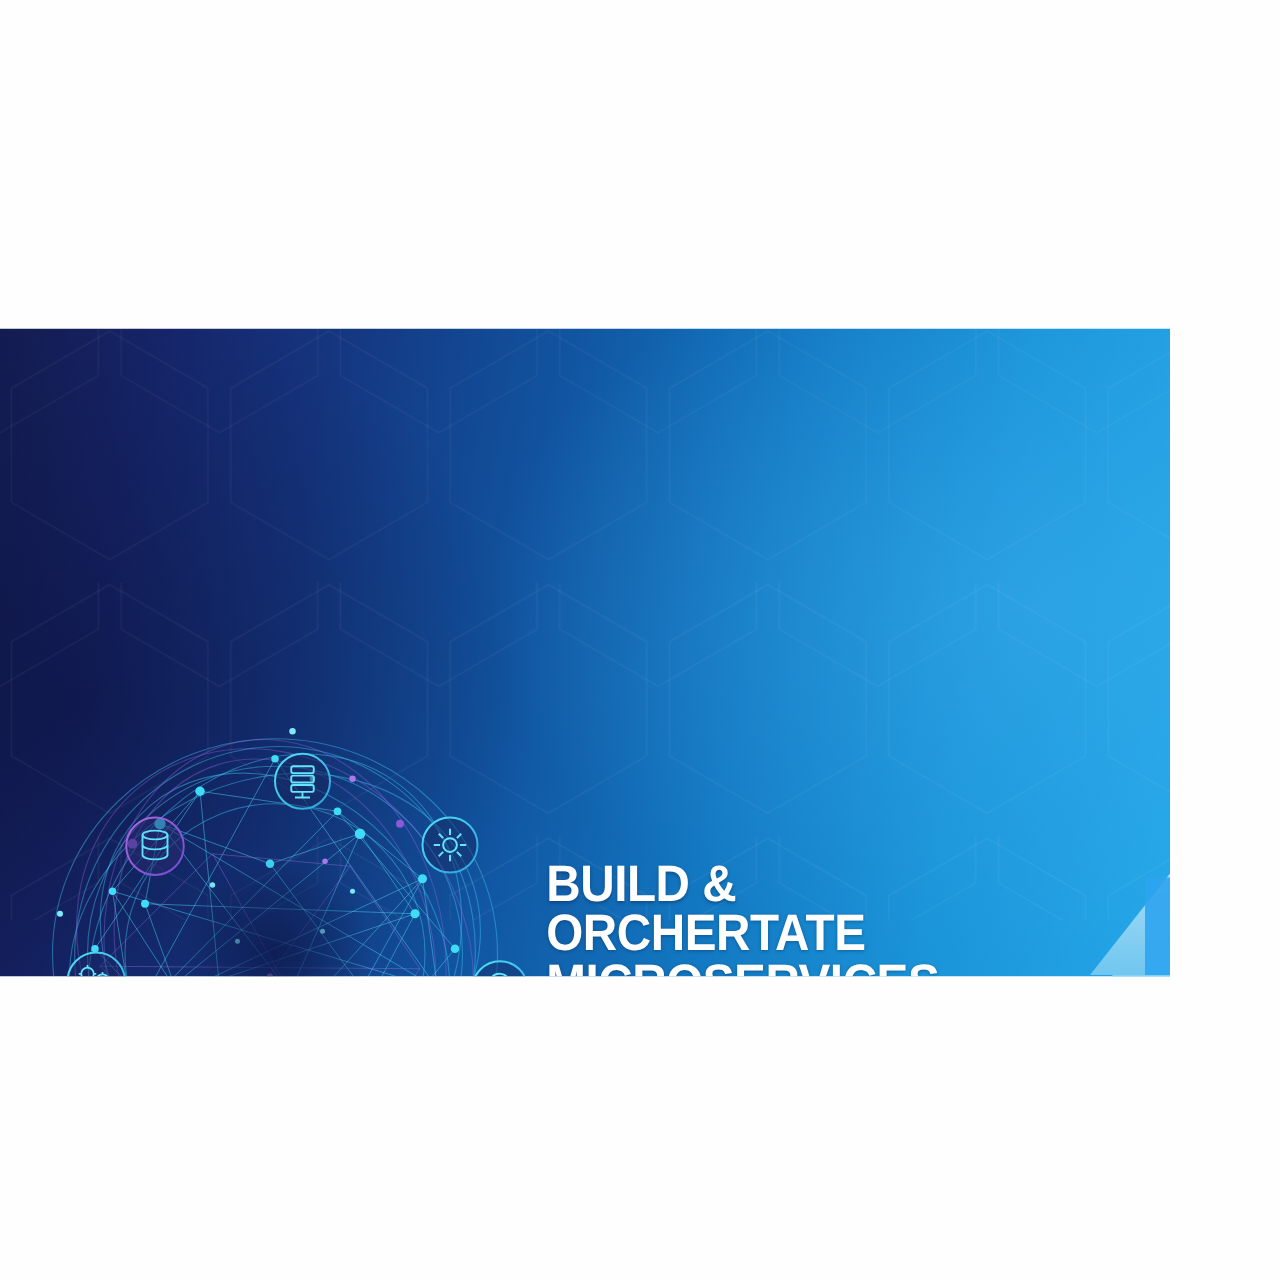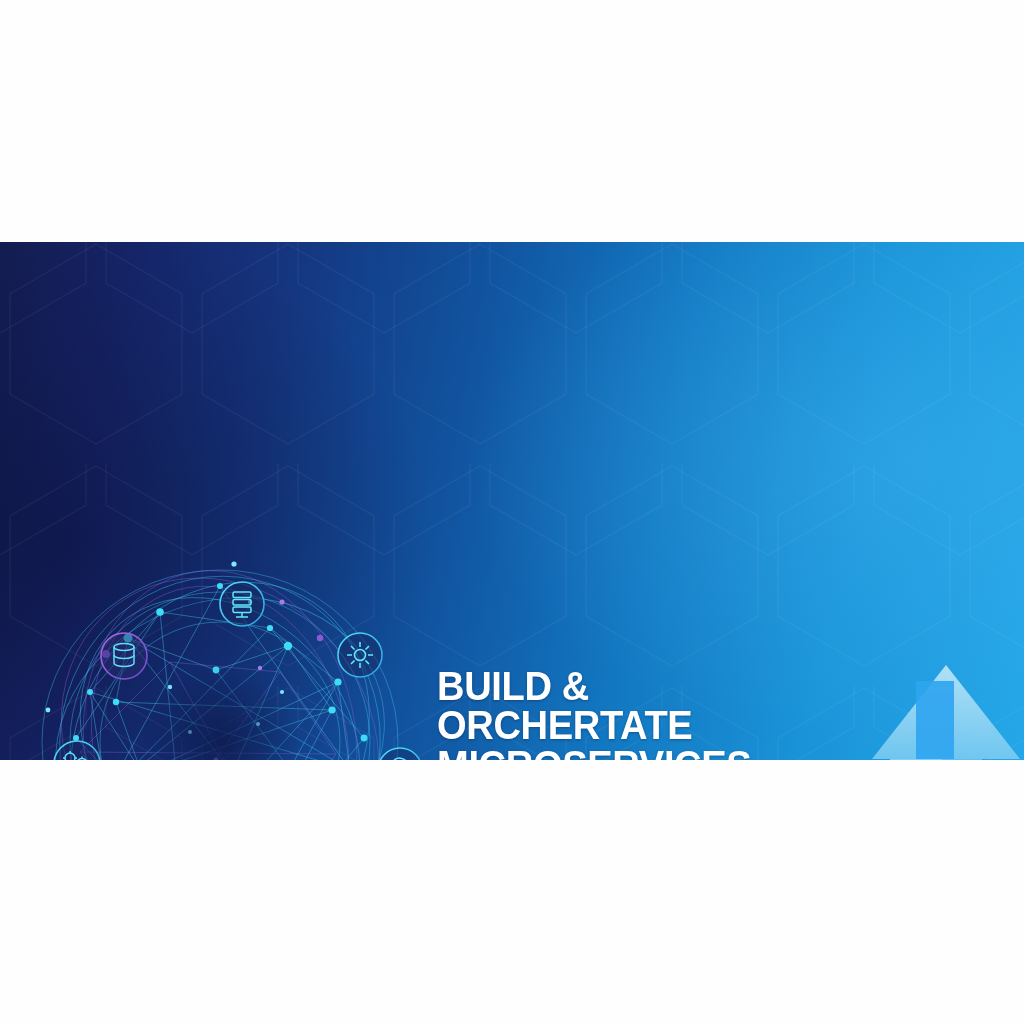--- a/index.html
+++ b/index.html
@@ -19,22 +19,22 @@
     position: relative;
     width: 1024px;
     height: 1024px;
     background: #fefefe;
   }
 
   
   #banner {
     position: absolute;
     left: 0;
-    top: 242px;
-    width: 1024px;
+    top: 263px;
+    width: 936px;
     height: 518px;
     overflow: hidden;
     background: linear-gradient(100deg,
         #141d52 0%,
         #16256a 12%,
         #15357f 26%,
         #11539f 44%,
         #1277c1 62%,
         #1a93d8 80%,
         #24a7e8 100%);

